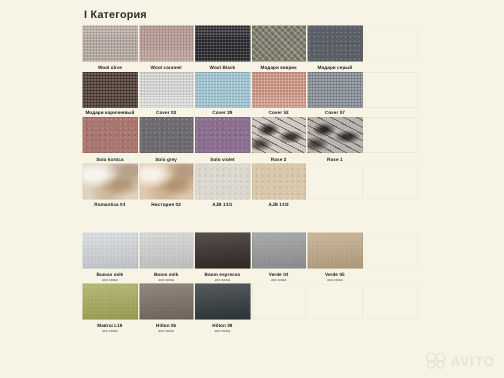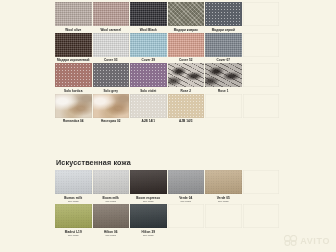--- a/index.html
+++ b/index.html
@@ -130,20 +130,21 @@
   .wm-mark{display:block;}
 </style>
 </head>
 <body>
 
 <div id="page">
 
   <div class="panel"></div>
 
   <div class="sec1-wrap">
+    <div class="section-title">I Категория</div>
     <div class="grid" id="grid-0">
         <div class="cell">
           <div class="swatch tex-weave" style="background-color: rgb(183, 170, 162);"></div>
           <div class="caption">Wool olive</div>
         </div>
         <div class="cell">
           <div class="swatch tex-weave" style="background-color: rgb(183, 154, 146);"></div>
           <div class="caption">Wool caramel</div>
         </div>
         <div class="cell">
@@ -231,21 +232,20 @@
           <div class="caption"></div>
         </div>
         <div class="cell">
           <div class="swatch " style="background-color: transparent; box-shadow: none;"></div>
           <div class="caption"></div>
         </div>
       </div>
   </div>
 
   <div class="sec2-wrap">
-    <div class="section-title">Искусственная кожа</div>
     <div class="grid" id="grid-1">
         <div class="cell">
           <div class="swatch tex-leather" style="background-color: rgb(213, 217, 221);"></div>
           <div class="caption">Bumas milk</div>
           <div class="caption2">эко кожа</div>
         </div>
         <div class="cell">
           <div class="swatch tex-leather" style="background-color: rgb(211, 211, 209);"></div>
           <div class="caption">Boom milk</div>
           <div class="caption2">эко кожа</div>

